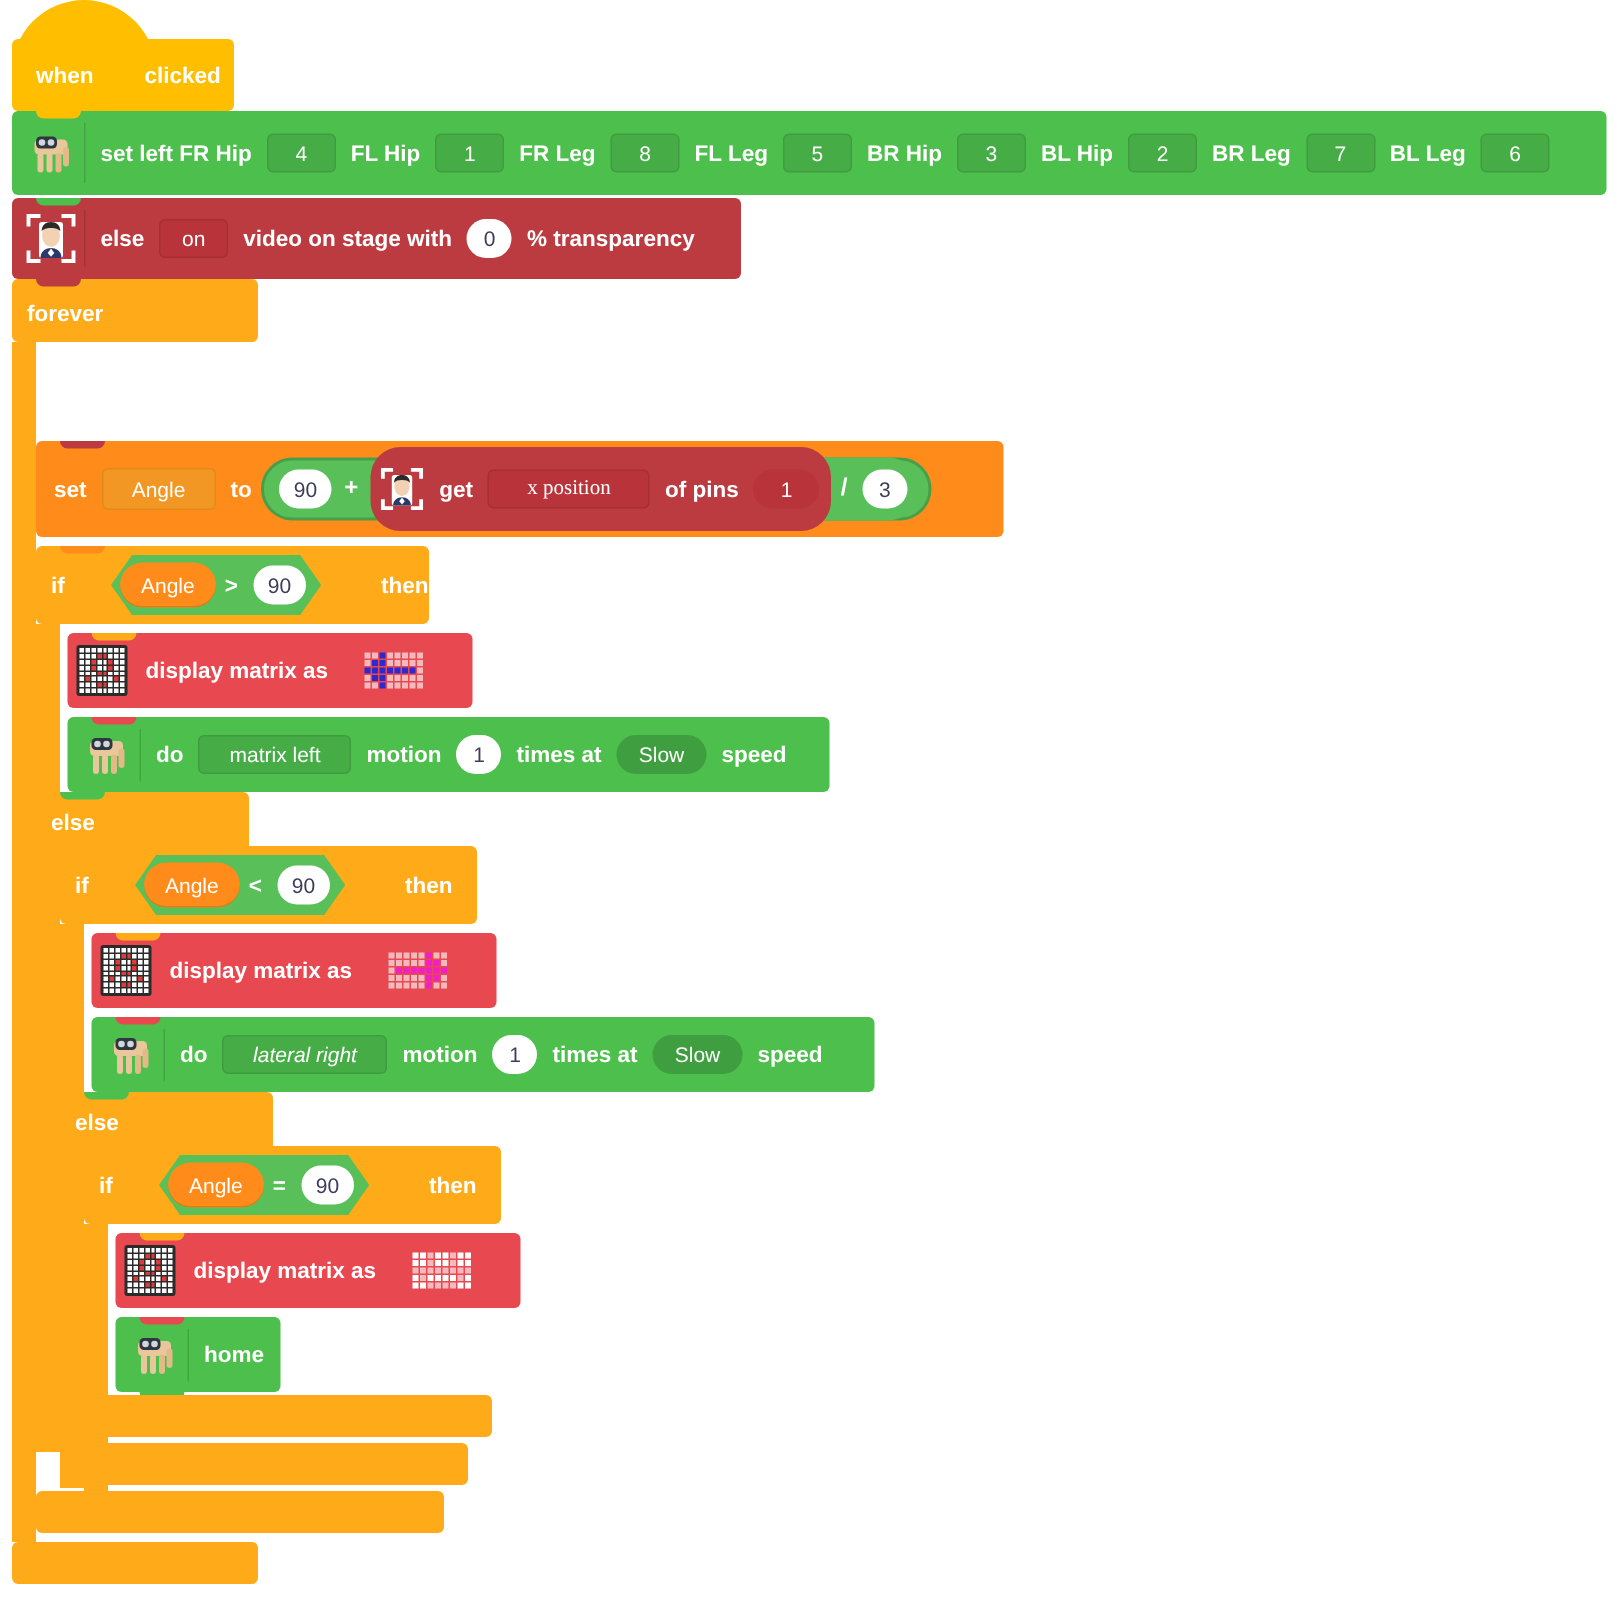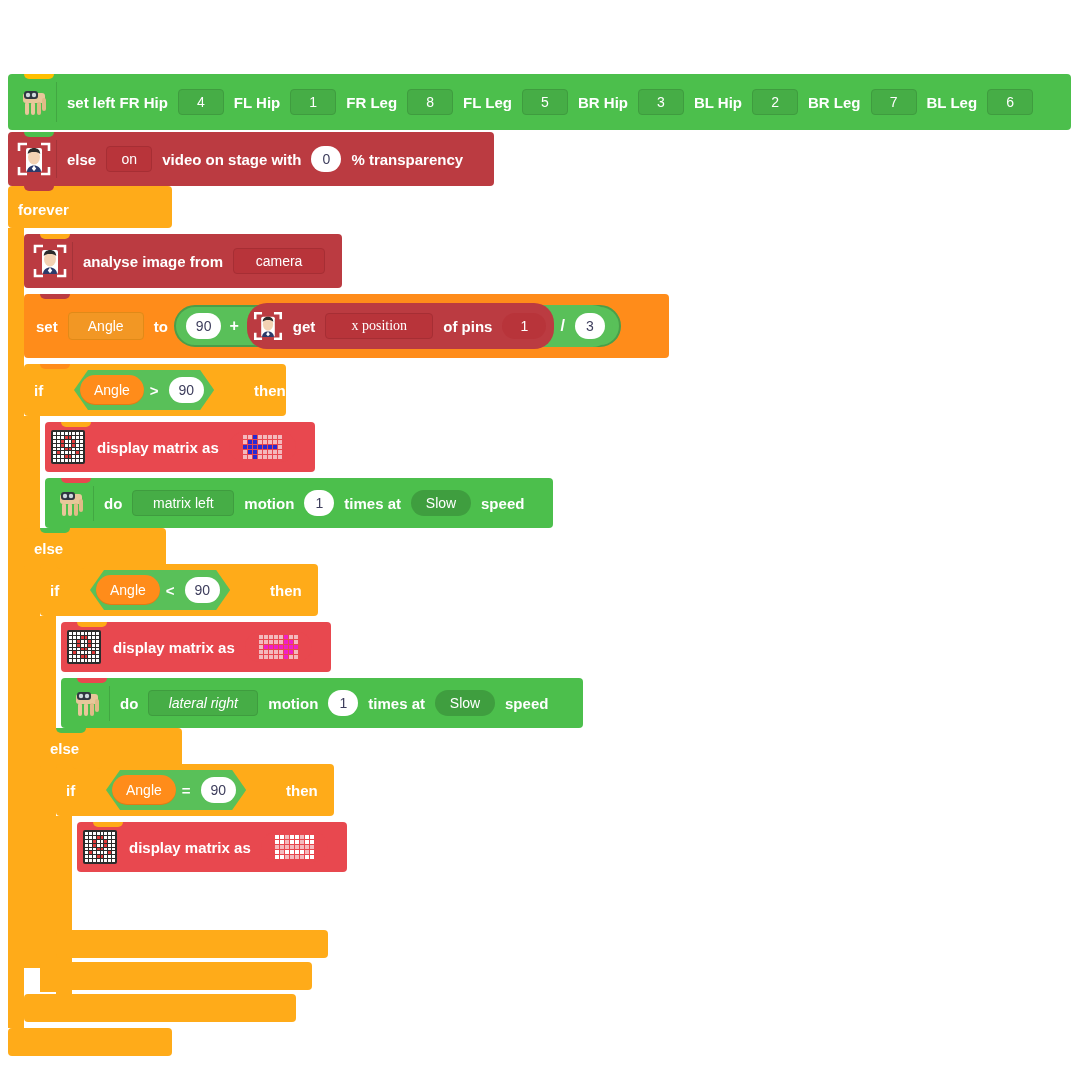--- a/index.html
+++ b/index.html
@@ -164,21 +164,21 @@
     height: 42px;
     padding: 0 6px;
     border-radius: 22px;
     background: #59C059;
     border: 2px solid #4a9e4a;
     color: #fff; font-size: 16px; font-weight: bold;
   }
   .reporter-red {
     display: inline-flex;
     align-items: center;
-    height: 46px;
+    height: 56px;
     padding: 0 4px 0 0;
     border-radius: 20px;
     background: #bb3b41;
     color: #fff; font-size: 15px; font-weight: bold;
   }
   .reporter-red .icon-box { width: 34px; height: 34px; margin-left: 4px; }
 
   
   .matrix-field {
     display: inline-flex;
@@ -239,20 +239,28 @@
 
   
   .dog { width: 100%; height: 100%; }
   .face { width: 100%; height: 100%; }
 </style>
 </head>
 <body>
 
 <div id="stage">
 
+  <div class="hat" style="left:8px; top:26px; width:148px; height:48px;">
+    <div class="hat-dome"></div>
+    <div class="hat-inner" style="padding-left:10px;">
+      <span class="lbl">when</span>
+      <span style="display:inline-block;width:22px;height:20px;"></span>
+      <span class="lbl">clicked</span>
+    </div>
+  </div>
 
   <div class="blk" style="left:8px; top:74px; width:1063px; height:56px; background:#4CBF4C;">
     <div class="notch-top" style="background:#FFBF00;"></div>
     <div class="icon-box">
       <svg class="dog" viewBox="0 0 40 40" aria-hidden="true">
         <rect x="9" y="11" width="22" height="10" rx="3" fill="#e8c79a"></rect>
         <rect x="10" y="9" width="14" height="8" rx="3" fill="#2f3640"></rect>
         <circle cx="14" cy="13" r="2.2" fill="#cfd8dc"></circle>
           <circle cx="20" cy="13" r="2.2" fill="#cfd8dc"></circle>
         <rect x="11" y="20" width="4" height="13" rx="2" fill="#e8c79a"></rect>
@@ -301,36 +309,20 @@
   </div>
 
   <div class="cbar" style="left:8px; top:186px; width:164px; height:42px;"></div>
   <div class="notch-or" style="left:24px; top:186px; background:#bb3b41;"></div>
   <span class="c-label" style="left:18px; top:201px;">forever</span>
 
   <div class="cleft" style="left:8px; top:228px; width:16px; height:800px;"></div>
 
   <div class="cbar" style="left:8px; top:1028px; width:164px; height:28px;"></div>
 
-  <div class="blk" style="left:24px; top:234px; width:318px; height:54px; background:#bb3b41;">
-    <div class="notch-top" style="background:#FFAB19;"></div>
-    <div class="icon-box">
-      <svg class="face" viewBox="0 0 40 40" aria-hidden="true">
-        <path d="M5 12V5h8M35 12V5h-8M5 28v7h8M35 28v7h-8" stroke="#ffffff" stroke-width="2.6" fill="none"></path>
-        <rect x="12" y="9" width="16" height="24" rx="2" fill="#ffffff"></rect>
-        <ellipse cx="20" cy="18" rx="6" ry="7.5" fill="#f3d2b3"></ellipse>
-        <path d="M13.8 15c0-4 2.8-6 6.2-6s6.2 2 6.2 6c-1.6-1.4-3-2-6.2-2s-4.6.6-6.2 2z" fill="#2b2b2b"></path>
-        <path d="M13 33c0-4.2 3.2-6.6 7-6.6s7 2.4 7 6.6z" fill="#2b3a6b"></path>
-        <path d="M20 26.6l2.2 3-2.2 2.6-2.2-2.6z" fill="#ffffff"></path>
-      </svg>
-    </div>
-    <div class="icon-sep"></div>
-    <span class="lbl">analyse image from</span>
-    <span class="field-rect r-field" style="min-width:92px;">camera</span>
-  </div>
 
   <div class="blk" style="left:24px; top:294px; width:645px; height:64px; background:#FF8C1A;">
     <div class="notch-top" style="background:#bb3b41;"></div>
     <span class="lbl" style="padding-left:12px;">set</span>
     <span class="field-rect o-field" style="min-width:76px; height:28px;">Angle</span>
     <span class="lbl">to</span>
 
     <span class="reporter-green">
       <span class="field-round">90</span>
       <span class="op" style="padding:0 4px;">+</span>
@@ -785,18 +777,36 @@
           <i style="background: rgb(244, 185, 189);"></i>
           <i style="background: rgb(244, 185, 189);"></i>
           <i style="background: rgb(244, 185, 189);"></i>
           <i style="background: rgb(244, 185, 189);"></i>
           <i style="background: rgb(255, 255, 255);"></i>
           <i style="background: rgb(255, 255, 255);"></i>
         </span>
     </span>
   </div>
 
+  <div class="blk" style="left:77px; top:878px; width:110px; height:50px; background:#4CBF4C;">
+    <div class="notch-top" style="background:#e8484f;"></div>
+    <div class="notch-bot" style="background:#4CBF4C;"></div>
+    <div class="icon-box">
+      <svg class="dog" viewBox="0 0 40 40" aria-hidden="true">
+        <rect x="9" y="11" width="22" height="10" rx="3" fill="#e8c79a"></rect>
+        <rect x="10" y="9" width="14" height="8" rx="3" fill="#2f3640"></rect>
+        <circle cx="14" cy="13" r="2.2" fill="#cfd8dc"></circle>
+          <circle cx="20" cy="13" r="2.2" fill="#cfd8dc"></circle>
+        <rect x="11" y="20" width="4" height="13" rx="2" fill="#e8c79a"></rect>
+        <rect x="17" y="20" width="4" height="13" rx="2" fill="#e8c79a"></rect>
+        <rect x="23" y="20" width="4" height="13" rx="2" fill="#e0bb88"></rect>
+        <rect x="28" y="16" width="4" height="13" rx="2" fill="#e0bb88"></rect>
+      </svg>
+    </div>
+    <div class="icon-sep"></div>
+    <span class="lbl">home</span>
+  </div>
 
   <div class="cbar" style="left:56px; top:930px; width:272px; height:28px;"></div>
   <div class="cbar" style="left:40px; top:962px; width:272px; height:28px;"></div>
   <div class="cbar" style="left:24px; top:994px; width:272px; height:28px;"></div>
 
 </div>
 
 </body></html>

